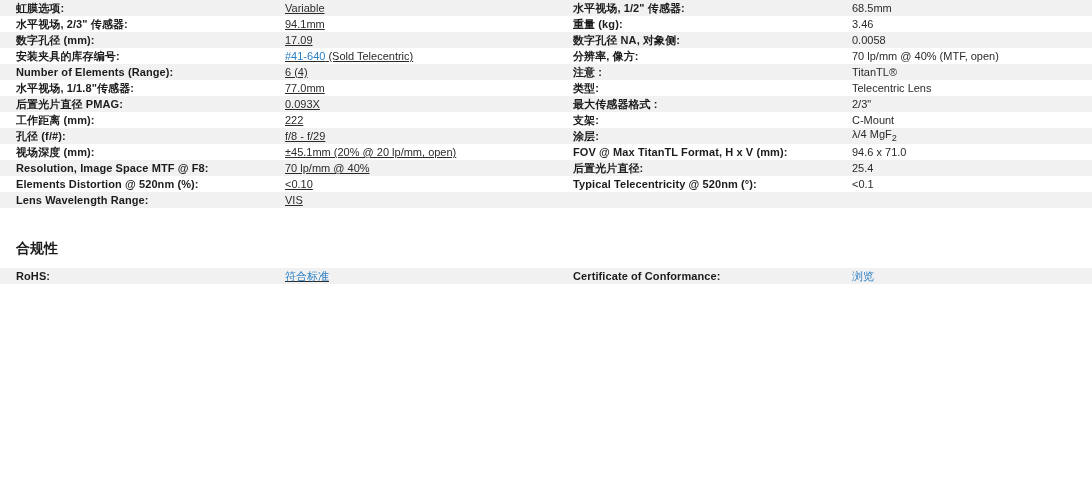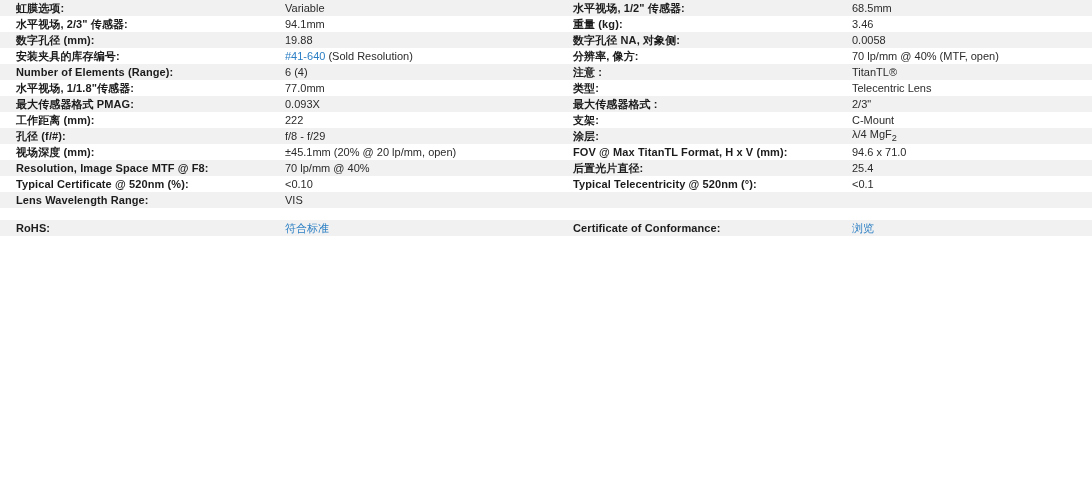--- a/index.html
+++ b/index.html
@@ -20,21 +20,21 @@
     border-collapse: collapse;
     table-layout: fixed;
   }
   .specs-table td {
     height: 16px;
     vertical-align: middle;
     padding: 0;
     border: none;
   }
   .col-label-left { width: 265px; padding-left: 16px !important; }
-  .col-value-left { width: 270px; padding-left: 4px !important; }
+  .col-value-left { width: 270px; padding-left: 4px !important; text-decoration: underline; }
   .col-label-right { width: 275px; padding-left: 18px !important; }
   .col-value-right { width: 282px; padding-left: 4px !important; }
   .row-odd td { background: #f1f1f1; }
   .row-even td { background: #ffffff; }
   .lbl {
     font-weight: bold;
     font-size: 11px;
     color: #1c1c1c;
     letter-spacing: 0.1px;
   }
@@ -71,48 +71,48 @@
 
       <tr class="row-even">
         <td class="col-label-left lbl">水平视场, 2/3" 传感器:</td>
         <td class="col-value-left val">94.1mm</td>
         <td class="col-label-right lbl">重量 (kg):</td>
         <td class="col-value-right val">3.46</td>
       </tr>
 
       <tr class="row-odd">
         <td class="col-label-left lbl">数字孔径 (mm):</td>
-        <td class="col-value-left val">19.88</td>
+        <td class="col-value-left val">17.09</td>
         <td class="col-label-right lbl">数字孔径 NA, 对象侧:</td>
         <td class="col-value-right val">0.0058</td>
       </tr>
 
       <tr class="row-even">
         <td class="col-label-left lbl">安装夹具的库存编号:</td>
-        <td class="col-value-left val"><a class="link" href="#">#41-640</a><span> (Sold Resolution)</span></td>
+        <td class="col-value-left val"><a class="link" href="#">#41-640</a><span> (Sold Telecentric)</span></td>
         <td class="col-label-right lbl">分辨率,  像方:</td>
         <td class="col-value-right val">70 lp/mm @ 40% (MTF, open)</td>
       </tr>
 
       <tr class="row-odd">
         <td class="col-label-left lbl">Number of Elements (Range):</td>
         <td class="col-value-left val">6 (4)</td>
         <td class="col-label-right lbl">注意 :</td>
         <td class="col-value-right val">TitanTL®</td>
       </tr>
 
       <tr class="row-even">
         <td class="col-label-left lbl">水平视场, 1/1.8"传感器:</td>
         <td class="col-value-left val">77.0mm</td>
         <td class="col-label-right lbl">类型:</td>
         <td class="col-value-right val">Telecentric Lens</td>
       </tr>
 
       <tr class="row-odd">
-        <td class="col-label-left lbl">最大传感器格式 PMAG:</td>
+        <td class="col-label-left lbl">后置光片直径 PMAG:</td>
         <td class="col-value-left val">0.093X</td>
         <td class="col-label-right lbl">最大传感器格式 :</td>
         <td class="col-value-right val">2/3"</td>
       </tr>
 
       <tr class="row-even">
         <td class="col-label-left lbl">工作距离 (mm):</td>
         <td class="col-value-left val">222</td>
         <td class="col-label-right lbl">支架:</td>
         <td class="col-value-right val">C-Mount</td>
@@ -133,38 +133,39 @@
       </tr>
 
       <tr class="row-odd">
         <td class="col-label-left lbl">Resolution, Image Space MTF @ F8:</td>
         <td class="col-value-left val">70 lp/mm @ 40%</td>
         <td class="col-label-right lbl">后置光片直径:</td>
         <td class="col-value-right val">25.4</td>
       </tr>
 
       <tr class="row-even">
-        <td class="col-label-left lbl">Typical Certificate @ 520nm (%):</td>
+        <td class="col-label-left lbl">Elements Distortion @ 520nm (%):</td>
         <td class="col-value-left val">&lt;0.10</td>
         <td class="col-label-right lbl">Typical Telecentricity @ 520nm (°):</td>
         <td class="col-value-right val">&lt;0.1</td>
       </tr>
 
       <tr class="row-odd">
         <td class="col-label-left lbl">Lens Wavelength Range:</td>
         <td class="col-value-left val">VIS</td>
         <td class="col-label-right lbl"></td>
         <td class="col-value-right val"></td>
       </tr>
 
     </tbody>
   </table>
 </div>
 
 <div class="compliance-wrap">
+  <div class="section-title">合规性</div>
   <table class="specs-table">
     <tbody>
       <tr class="row-odd">
         <td class="col-label-left lbl">RoHS:</td>
         <td class="col-value-left val"><a class="link" href="#">符合标准</a></td>
         <td class="col-label-right lbl">Certificate of Conformance:</td>
         <td class="col-value-right val"><a class="link" href="#">浏览</a></td>
       </tr>
     </tbody>
   </table>

